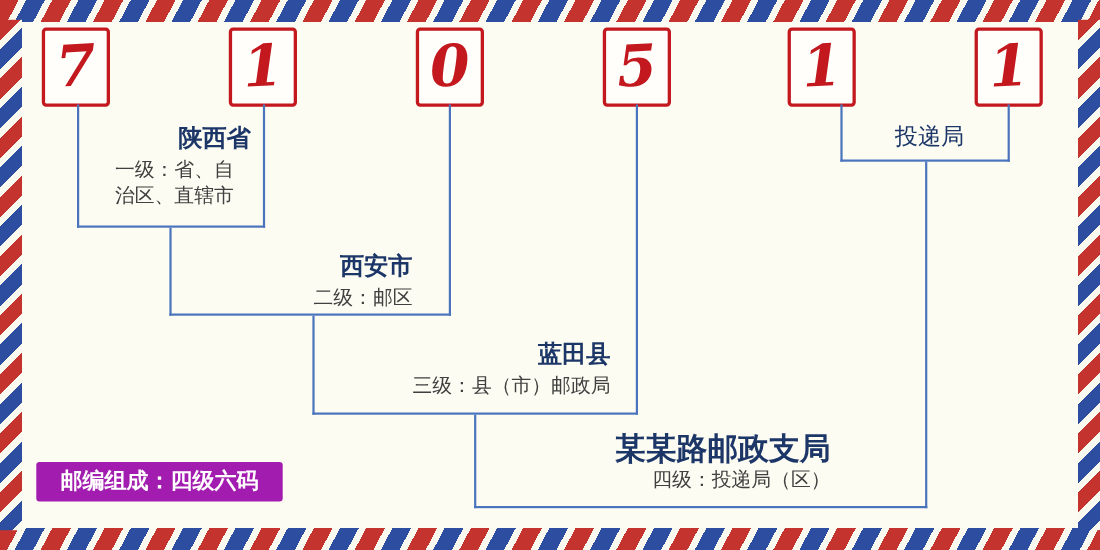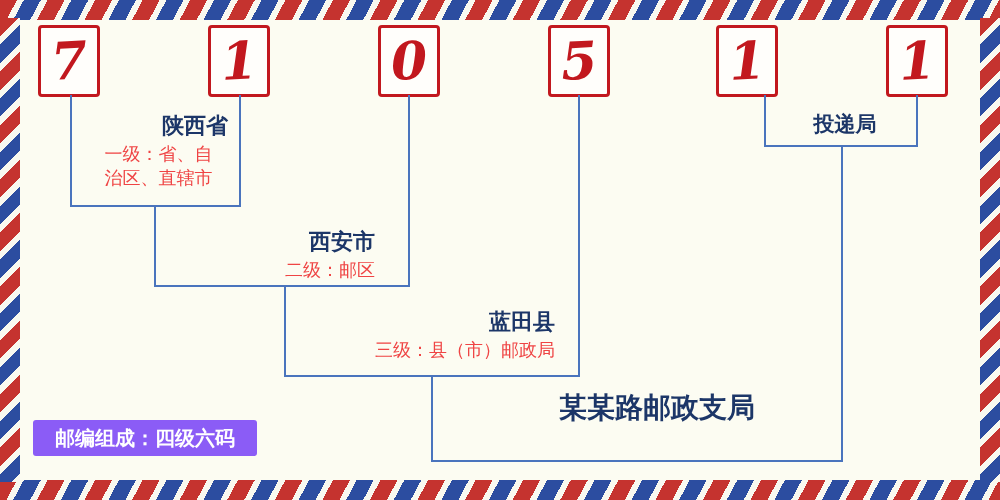--- a/index.html
+++ b/index.html
@@ -66,41 +66,41 @@
   
   .label-block { position: absolute; text-align: right; }
   .label-title {
     font-size: 22px;
     font-weight: bold;
     color: #1c3668;
     line-height: 28px;
   }
   .label-desc {
     font-size: 18px;
-    color: #ef4444;
+    color: #404040;
     line-height: 24px;
     margin: 2px auto 0;
   }
   .desc-narrow { width: 114px; }
   .label-title-sm { font-size: 28px; }
 
   .delivery-label {
     position: absolute;
     left: 775px; top: 110px; width: 140px;
     text-align: center;
     font-size: 21px;
-    font-weight: bold;
+    font-weight: normal;
     color: #1c3668;
   }
 
   .legend-box {
     position: absolute;
     left: 33px; top: 420px;
     width: 224px; height: 36px;
-    background: #8b5cf6;
+    background: #a21caf;
     border-radius: 3px;
     color: #ffffff;
     font-size: 20px;
     font-weight: bold;
     line-height: 36px;
     text-align: center;
   }
 </style>
 </head>
 <body>
@@ -161,19 +161,20 @@
     <div class="label-desc">二级：邮区</div>
   </div>
 
   <div class="label-block" style="left:305px; top:308px; width:250px">
     <div class="label-title">蓝田县</div>
     <div class="label-desc">三级：县（市）邮政局</div>
   </div>
 
   <div class="label-block" style="left:515px; top:394px; width:240px">
     <div class="label-title label-title-sm">某某路邮政支局</div>
+    <div class="label-desc">四级：投递局（区）</div>
   </div>
 
   <div class="delivery-label">投递局</div>
 
   <div class="legend-box">邮编组成：四级六码</div>
 
 </div>
 
 </body></html>

